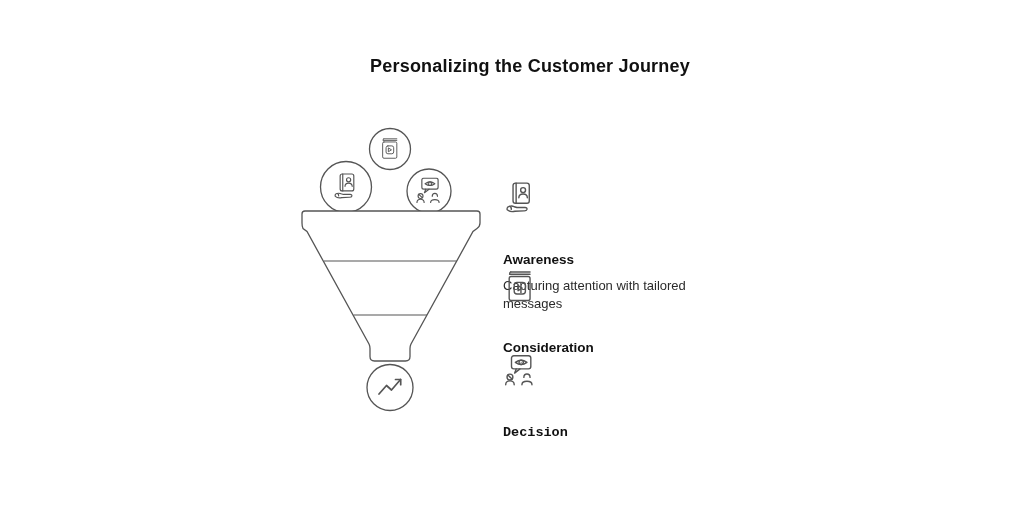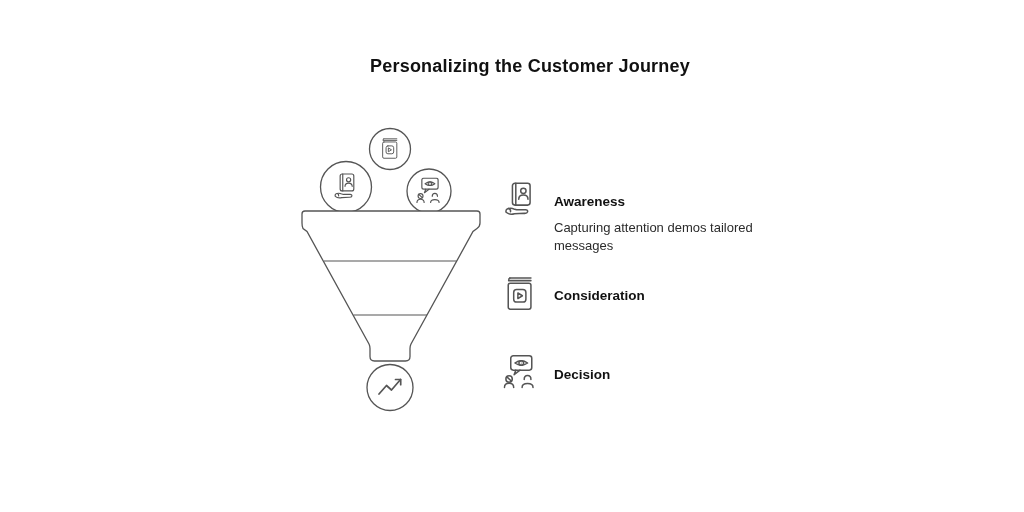--- a/index.html
+++ b/index.html
@@ -26,25 +26,25 @@
     color:var(--heading);
     letter-spacing:0.2px;
   }
   .funnel-svg{
     position:absolute;left:280px;top:120px;
     width:225px;height:295px;
     color:var(--stroke);
   }
   .stage{
     position:absolute;left:503px;
-    display:flex;gap:17px;align-items:flex-start;
+    display:flex;gap:23px;align-items:flex-start;flex-direction:column;
   }
   .stage-1{top:181px;}
-  .stage-2{top:275px;}
-  .stage-3{top:354px;}
+  .stage-2{top:269px;}
+  .stage-3{top:354px;font-family:Liberation Mono, monospace;}
   .stage-icon{
     width:34px;height:37px;flex:0 0 34px;
     margin-top:1px;
     color:var(--stroke);
   }
   .stage-text{width:222px;}
   .stage-text h3{
     margin:14px 0 10px 0;
     font-size:13.5px;line-height:14px;
     font-weight:700;color:var(--heading);
@@ -125,21 +125,21 @@
       </g>
     </g>
   </svg>
 
   <div class="stage stage-1">
     <svg class="stage-icon" viewBox="0 0 40 44">
       <use href="#sym-card-hand"></use>
     </svg>
     <div class="stage-text">
       <h3>Awareness</h3>
-      <p>Capturing attention demos tailored messages</p>
+      <p>Capturing attention with tailored messages</p>
     </div>
   </div>
 
   <div class="stage stage-2">
     <svg class="stage-icon" viewBox="0 0 40 44">
       <use href="#sym-book-play"></use>
     </svg>
     <div class="stage-text">
       <h3>Consideration</h3>
     </div>

